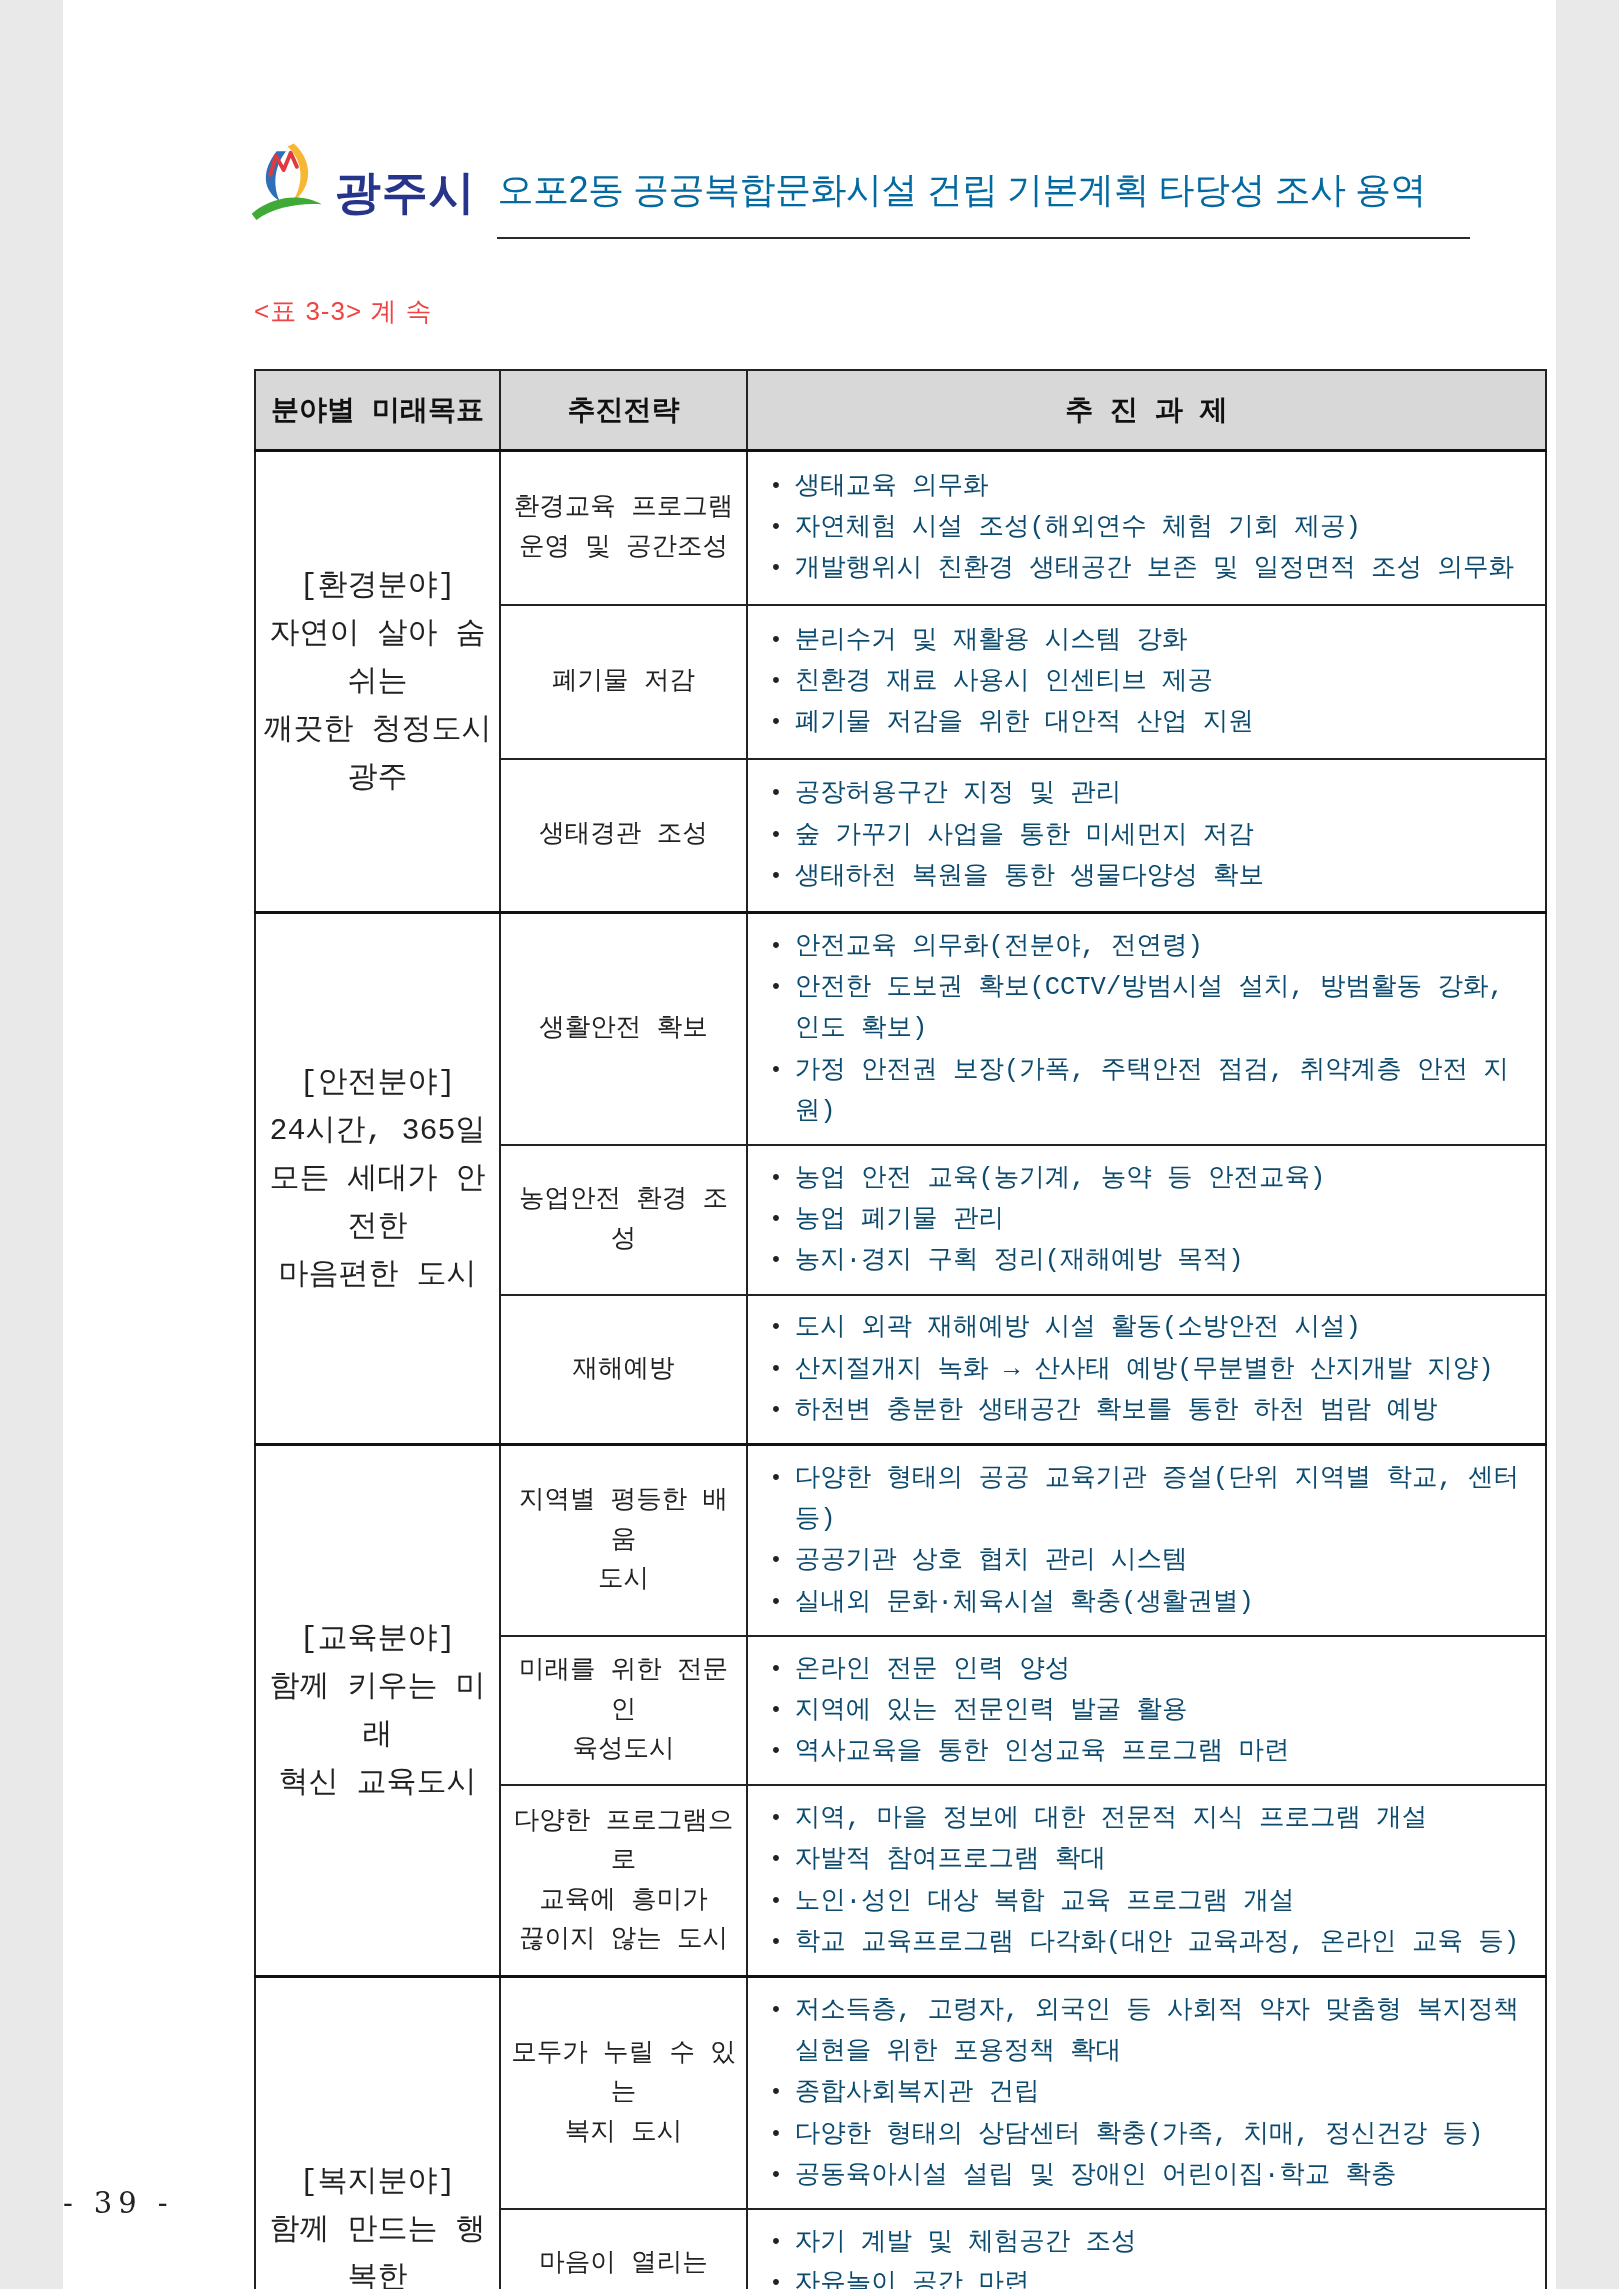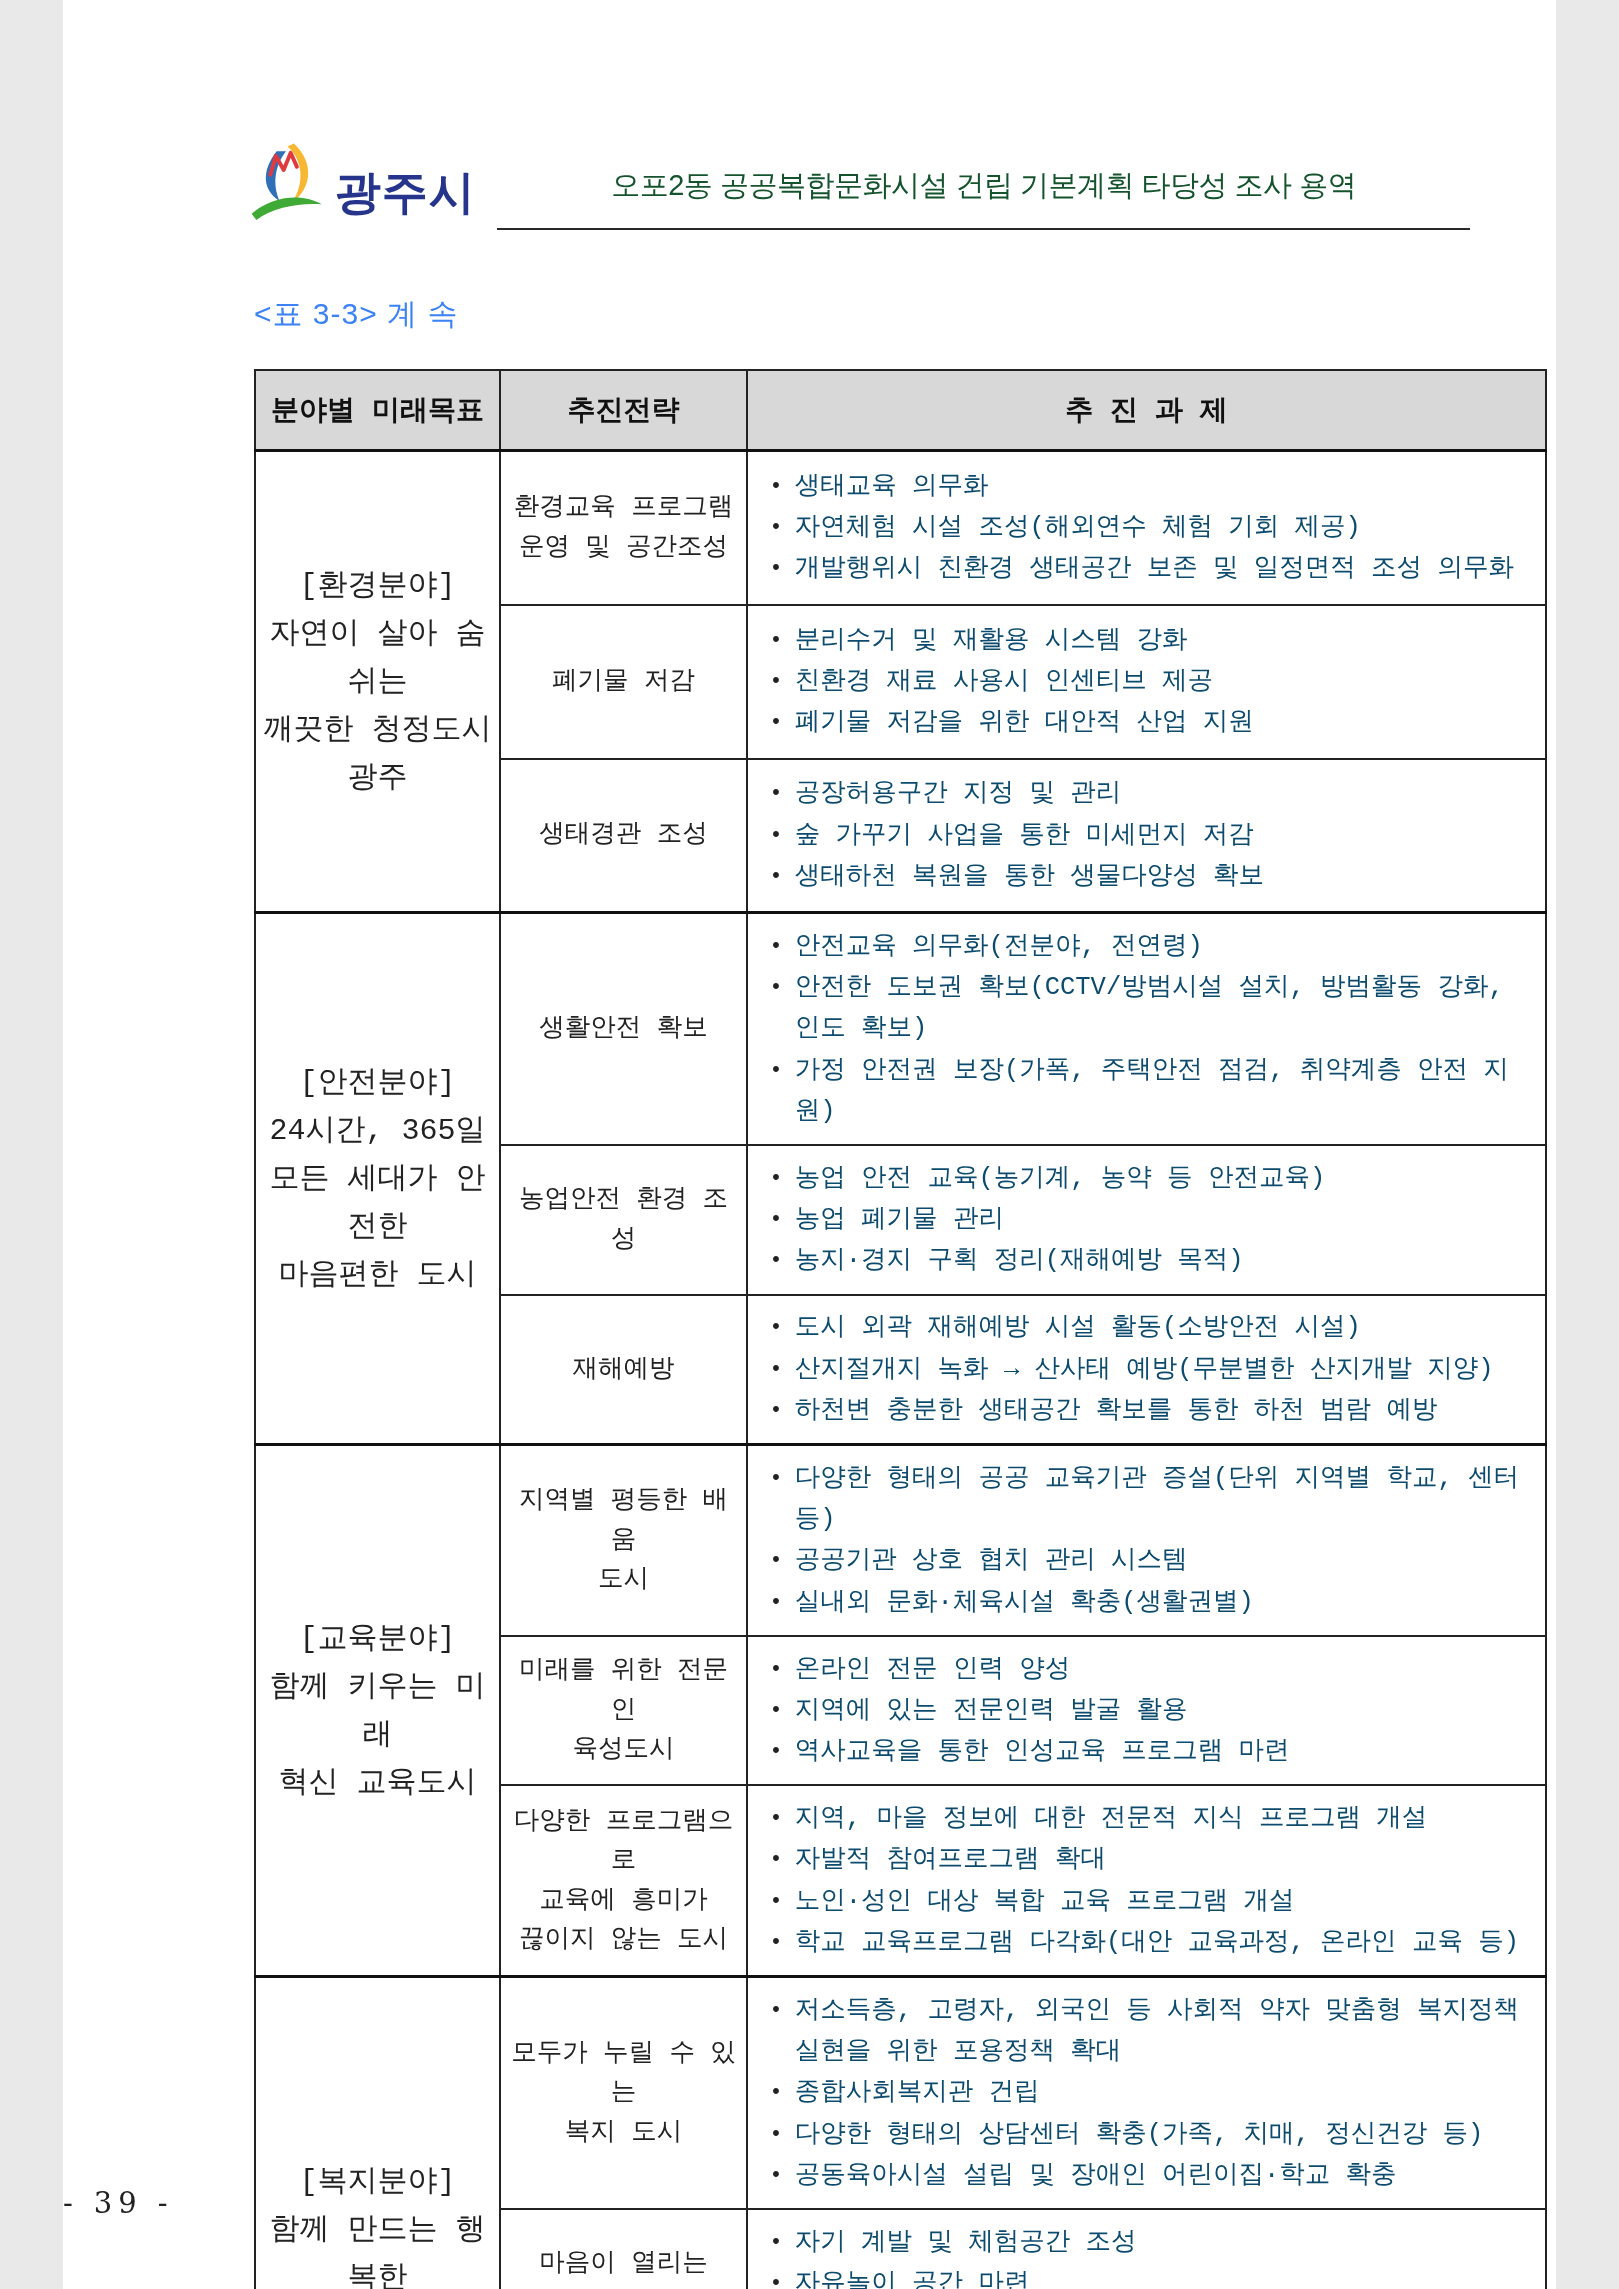--- a/index.html
+++ b/index.html
@@ -5,24 +5,24 @@
   html,body{margin:0;padding:0;background:#e9e9e9;}
   .page{position:relative;width:1493px;height:2290px;background:#ffffff;margin:0 auto;
         font-family:"Liberation Sans","DejaVu Sans",sans-serif;color:#1f1f1f;overflow:hidden;}
 
   
   .page-header{position:absolute;left:184px;top:139px;right:86px;display:flex;align-items:flex-start;}
   .logo{display:flex;align-items:center;flex:0 0 auto;}
   .logo svg{display:block;}
   .logo-text{font-size:46px;font-weight:bold;color:#26348b;letter-spacing:1px;margin-left:9.8px;margin-top:17.6px;}
   .title-block{flex:1;margin-left:21.6px;margin-top:27.4px;border-bottom:2.9px solid #2a2a2a;padding-bottom:21.6px;}
-  .doc-title{font-size:29px;color:#14532d;letter-spacing:-0.5px;white-space:nowrap;text-align:center;}
-
-  
-  .table-caption{position:absolute;left:191px;top:294px;font-size:30px;color:#3b82f6;letter-spacing:1px;}
+  .doc-title{font-size:36px;color:#0369a1;letter-spacing:-0.5px;white-space:nowrap;}
+
+  
+  .table-caption{position:absolute;left:191px;top:294px;font-size:26px;color:#ef4444;letter-spacing:1px;}
 
   
   .plan-table{position:absolute;left:191px;top:369px;width:1291px;border-collapse:collapse;table-layout:fixed;}
   .plan-table col.c1{width:245px;}
   .plan-table col.c2{width:247px;}
   .plan-table col.c3{width:799px;}
   .plan-table th,.plan-table td{border:2px solid #222;vertical-align:middle;font-family:Liberation Mono, monospace;}
   .plan-table{border:2.9px solid #111;}
   .plan-table thead th{background:#d8d8d8;height:76px;font-size:28px;font-weight:bold;color:#111;
                        text-align:center;border-bottom:2.9px solid #111;}

